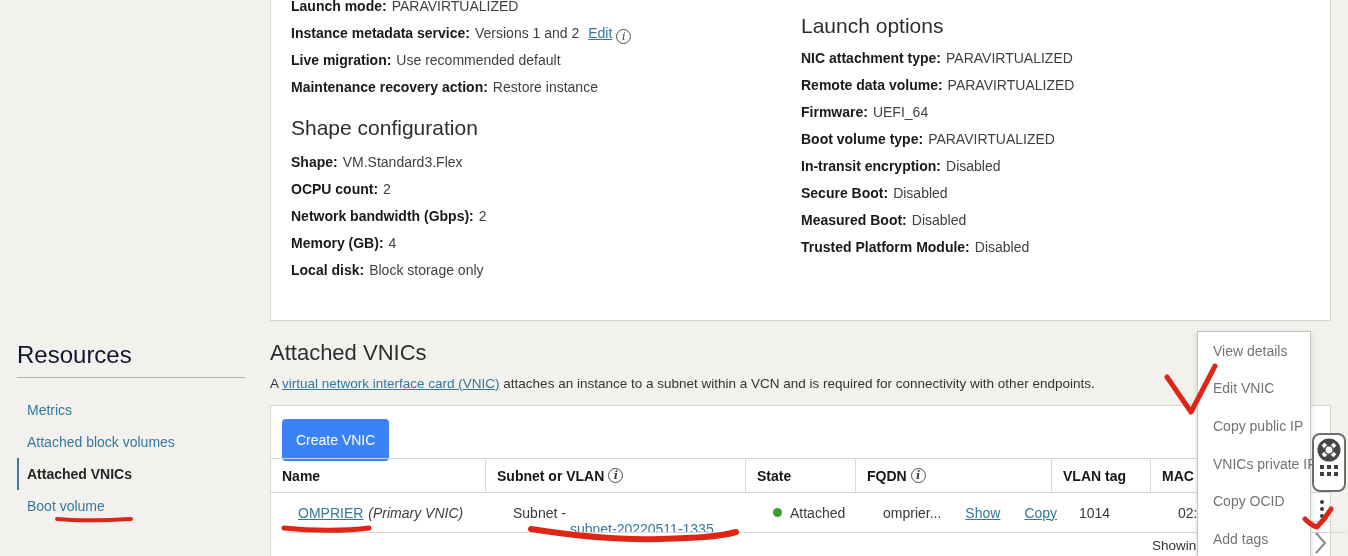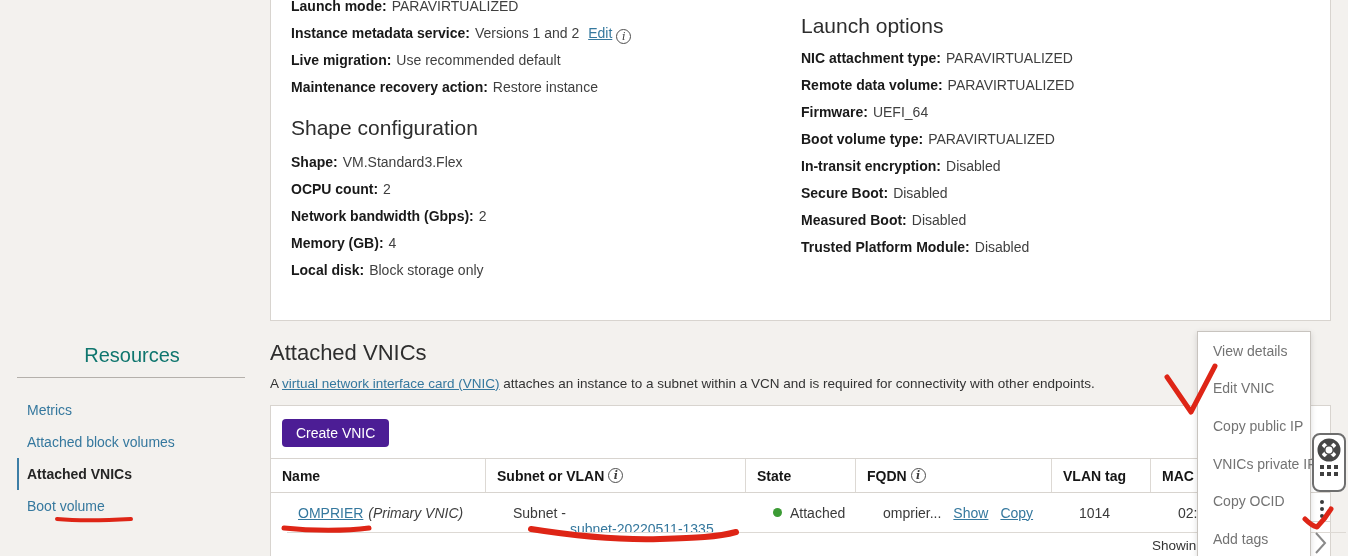--- a/index.html
+++ b/index.html
@@ -26,55 +26,55 @@
     color: #35789e; text-decoration: underline; cursor: pointer;
   }
   .info-icon {
     display: inline-block; width: 15px; height: 15px; border: 1px solid #4e4e4e;
     border-radius: 50%; font-family: "DejaVu Serif", serif; font-style: italic;
     font-size: 11px; line-height: 13px; text-align: center; color: #3d3d3d;
     vertical-align: -2px; margin-left: 4px; background: #fff;
   }
   
   #sidebar { position: absolute; left: 17px; top: 344px; width: 230px; }
-  #sidebar-title { font-size: 20px; color: #0f766e; line-height: 22px; text-align: center; }
+  #sidebar-title { font-size: 24px; color: #0f172a; line-height: 22px; }
   #sidebar-divider { margin-top: 11px; border-top: 1px solid #b4b0ab; width: 228px; }
   #sidebar-list { margin-top: 16px; }
   .side-item { height: 32px; line-height: 32px; font-size: 14px; color: #35789e;
     padding-left: 10px; cursor: pointer; white-space: nowrap; }
   .side-item.active { color: #252525; font-weight: bold;
     border-left: 2px solid #3c7ea6; padding-left: 8px; }
   
   #section-title { position: absolute; left: 270px; top: 338px; font-size: 22px;
     font-weight: 400; color: #2e2e2e; line-height: 30px; }
   #section-desc { position: absolute; left: 270px; top: 375px; font-size: 13.5px;
     color: #333; line-height: 17px; white-space: nowrap; text-align: center; }
   
   #table-panel { left: 270px; top: 405px; width: 1061px; height: 170px; }
   #create-vnic-btn {
-    position: absolute; left: 11px; top: 13px; height: 28px; padding: 0 14px;
-    background: #4c1d95; color: #fff; font-size: 14px; border: none; border-radius: 4px;
+    position: absolute; left: 11px; top: 13px; height: 42px; padding: 0 14px;
+    background: #3b82f6; color: #fff; font-size: 14px; border: none; border-radius: 4px;
     font-family: "Liberation Sans", sans-serif; cursor: pointer; line-height: 28px;
   }
   #thead { position: absolute; left: 0; top: 52px; width: 1059px; height: 35px;
     border-top: 1px solid #d8d4cf; border-bottom: 1px solid #d8d4cf; display: flex; }
   .th { height: 100%; display: flex; align-items: center; padding-left: 11px;
     font-size: 14px; font-weight: bold; color: #161616; border-right: 1px solid #ddd9d4;
     white-space: nowrap; overflow: hidden; }
   .th:last-child { border-right: none; }
   #trow { position: absolute; left: 16px; top: 87px; width: 1059px; height: 40px;
     border-bottom: 1px solid #ddd9d4; display: flex; }
   .td { height: 100%; display: flex; align-items: center; padding-left: 11px;
     font-size: 14px; color: #3a3a3a; white-space: nowrap; overflow: hidden; }
   .c0 { width: 215px; } .c1 { width: 260px; } .c2 { width: 110px; }
   .c3 { width: 196px; } .c4 { width: 99px; } .c5 { flex: 1; }
   .italic { font-style: italic; color: #3f3f3f; margin-left: 5px; }
   #state-dot { display: inline-block; width: 9px; height: 9px; border-radius: 50%;
     background: #3c9b35; margin-right: 8px; }
-  .mini-lnk { color: #35789e; text-decoration: underline; margin-left: 12px; cursor: pointer; }
+  .mini-lnk { color: #35789e; text-decoration: underline; margin-left: 24px; cursor: pointer; }
   #table-footer { position: absolute; left: 1152px; top: 538px; font-size: 13.5px; color: #333; }
   
   #context-menu {
     position: absolute; left: 1197px; top: 331px; width: 114px; height: 230px;
     background: #fff; border: 1px solid #c8c4bf; box-shadow: 0 2px 6px rgba(0,0,0,.14);
     z-index: 20; display: flex; flex-direction: column;
   }
   .menu-item { height: 37.6px; display: flex; align-items: center; padding-left: 15px;
     font-size: 14px; color: #737373; cursor: pointer; white-space: nowrap; }
   

